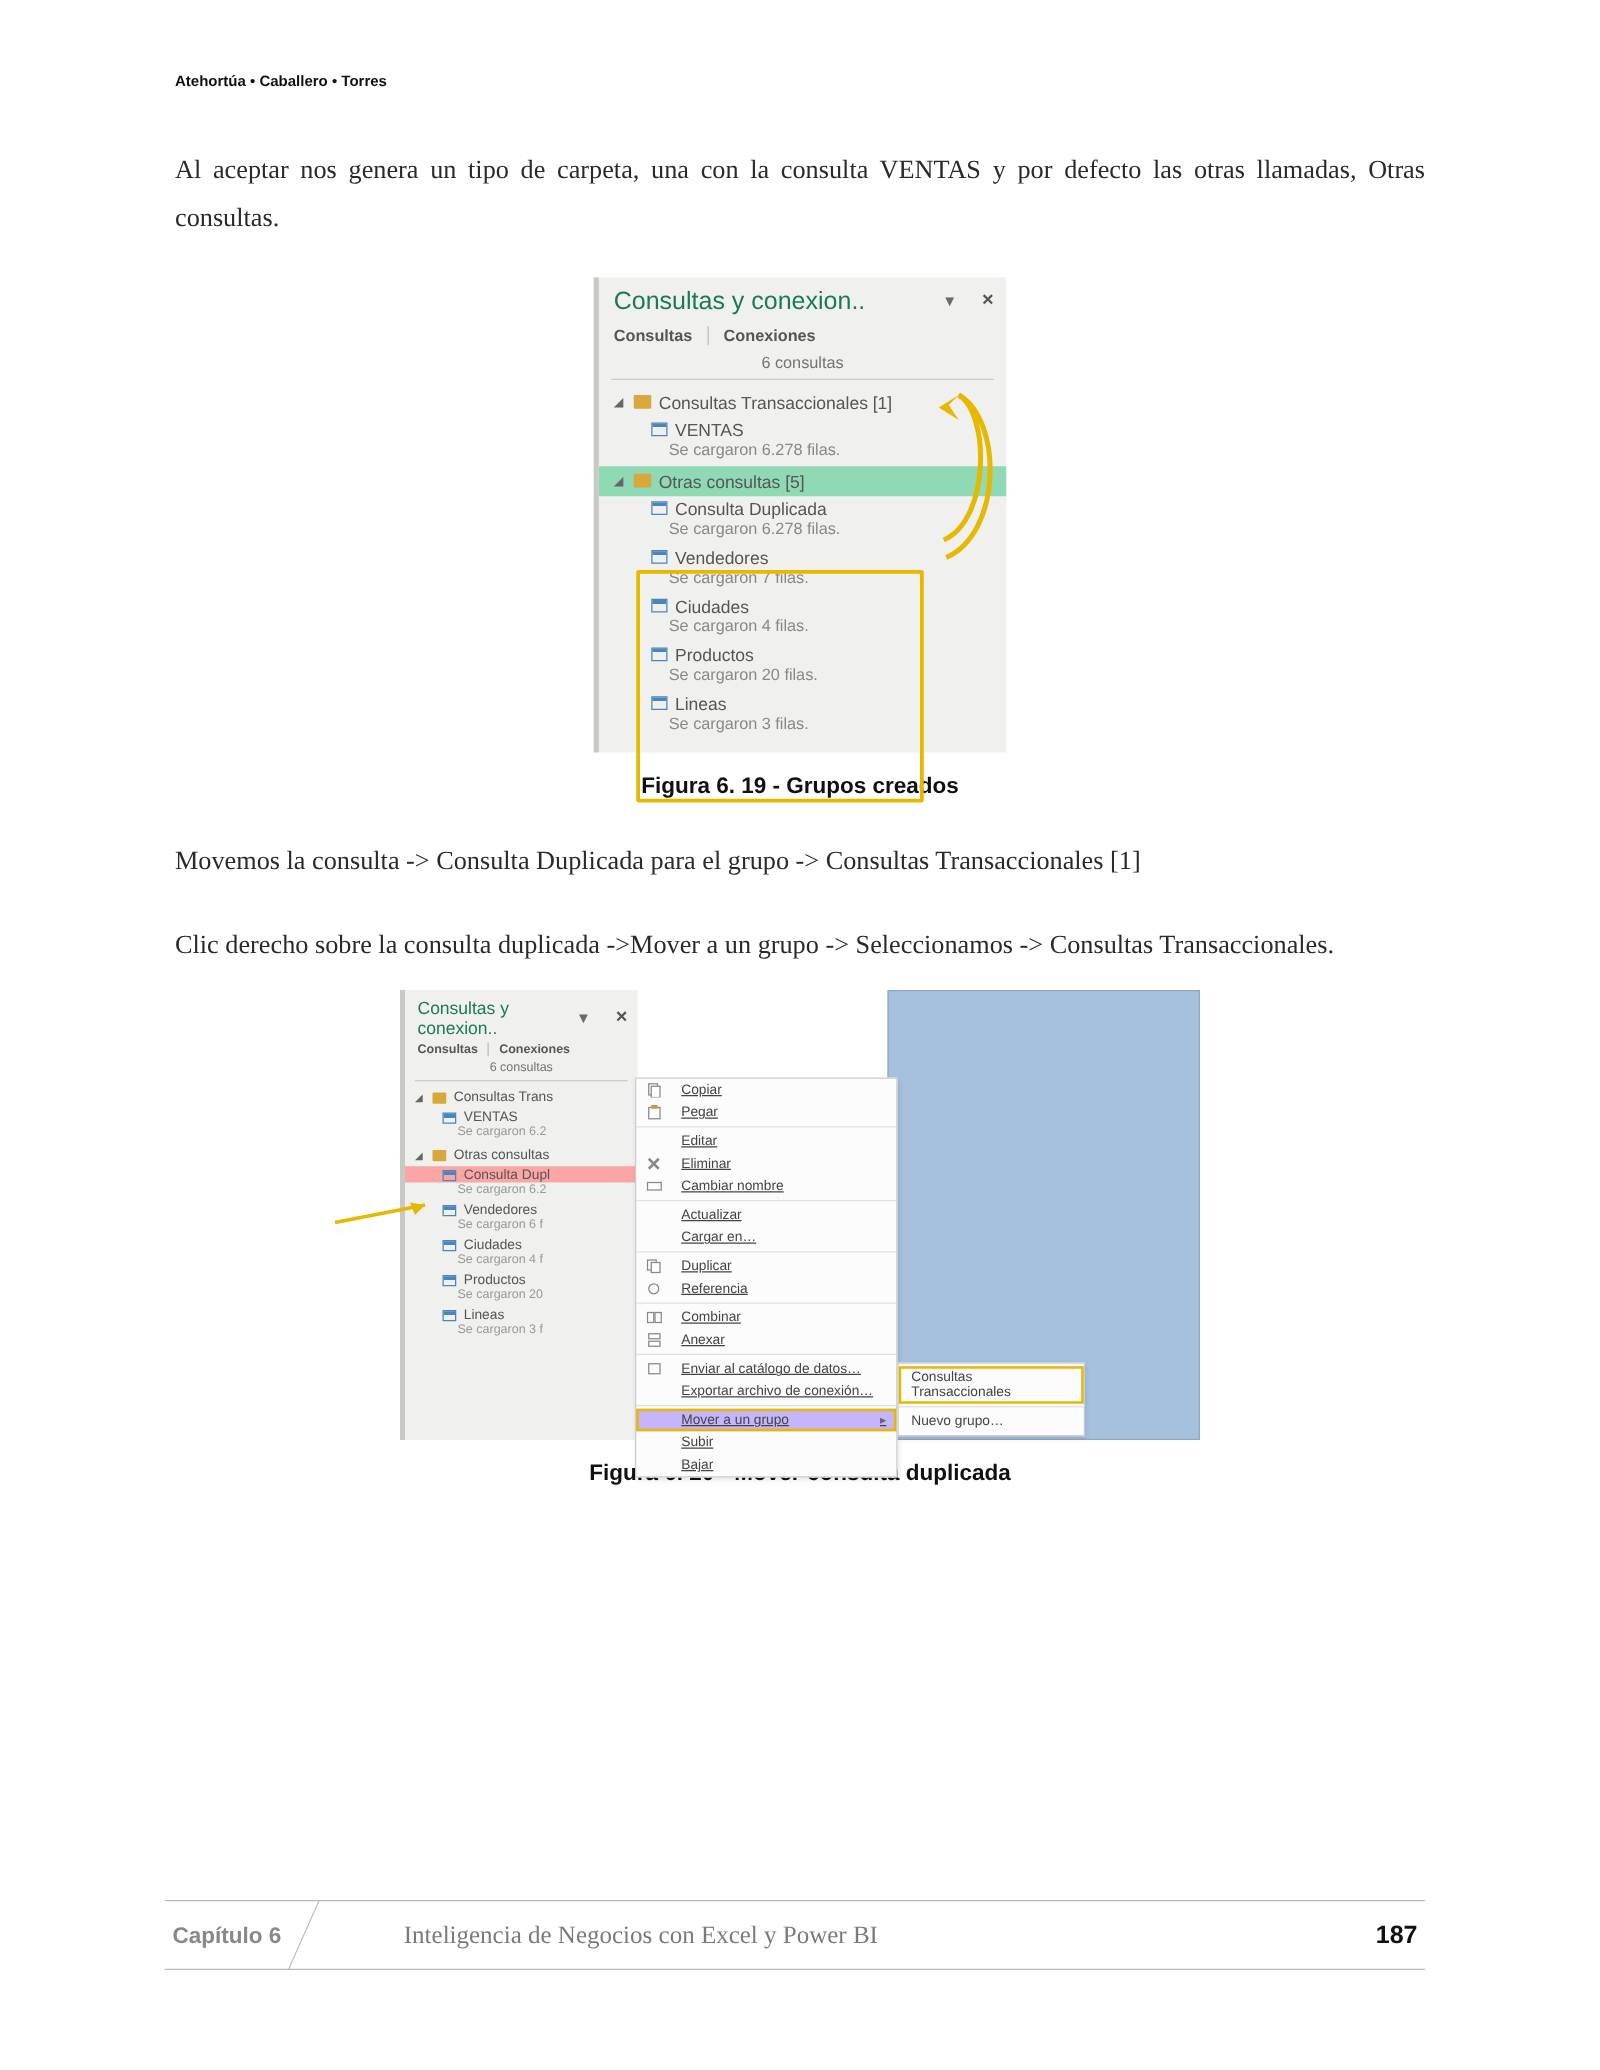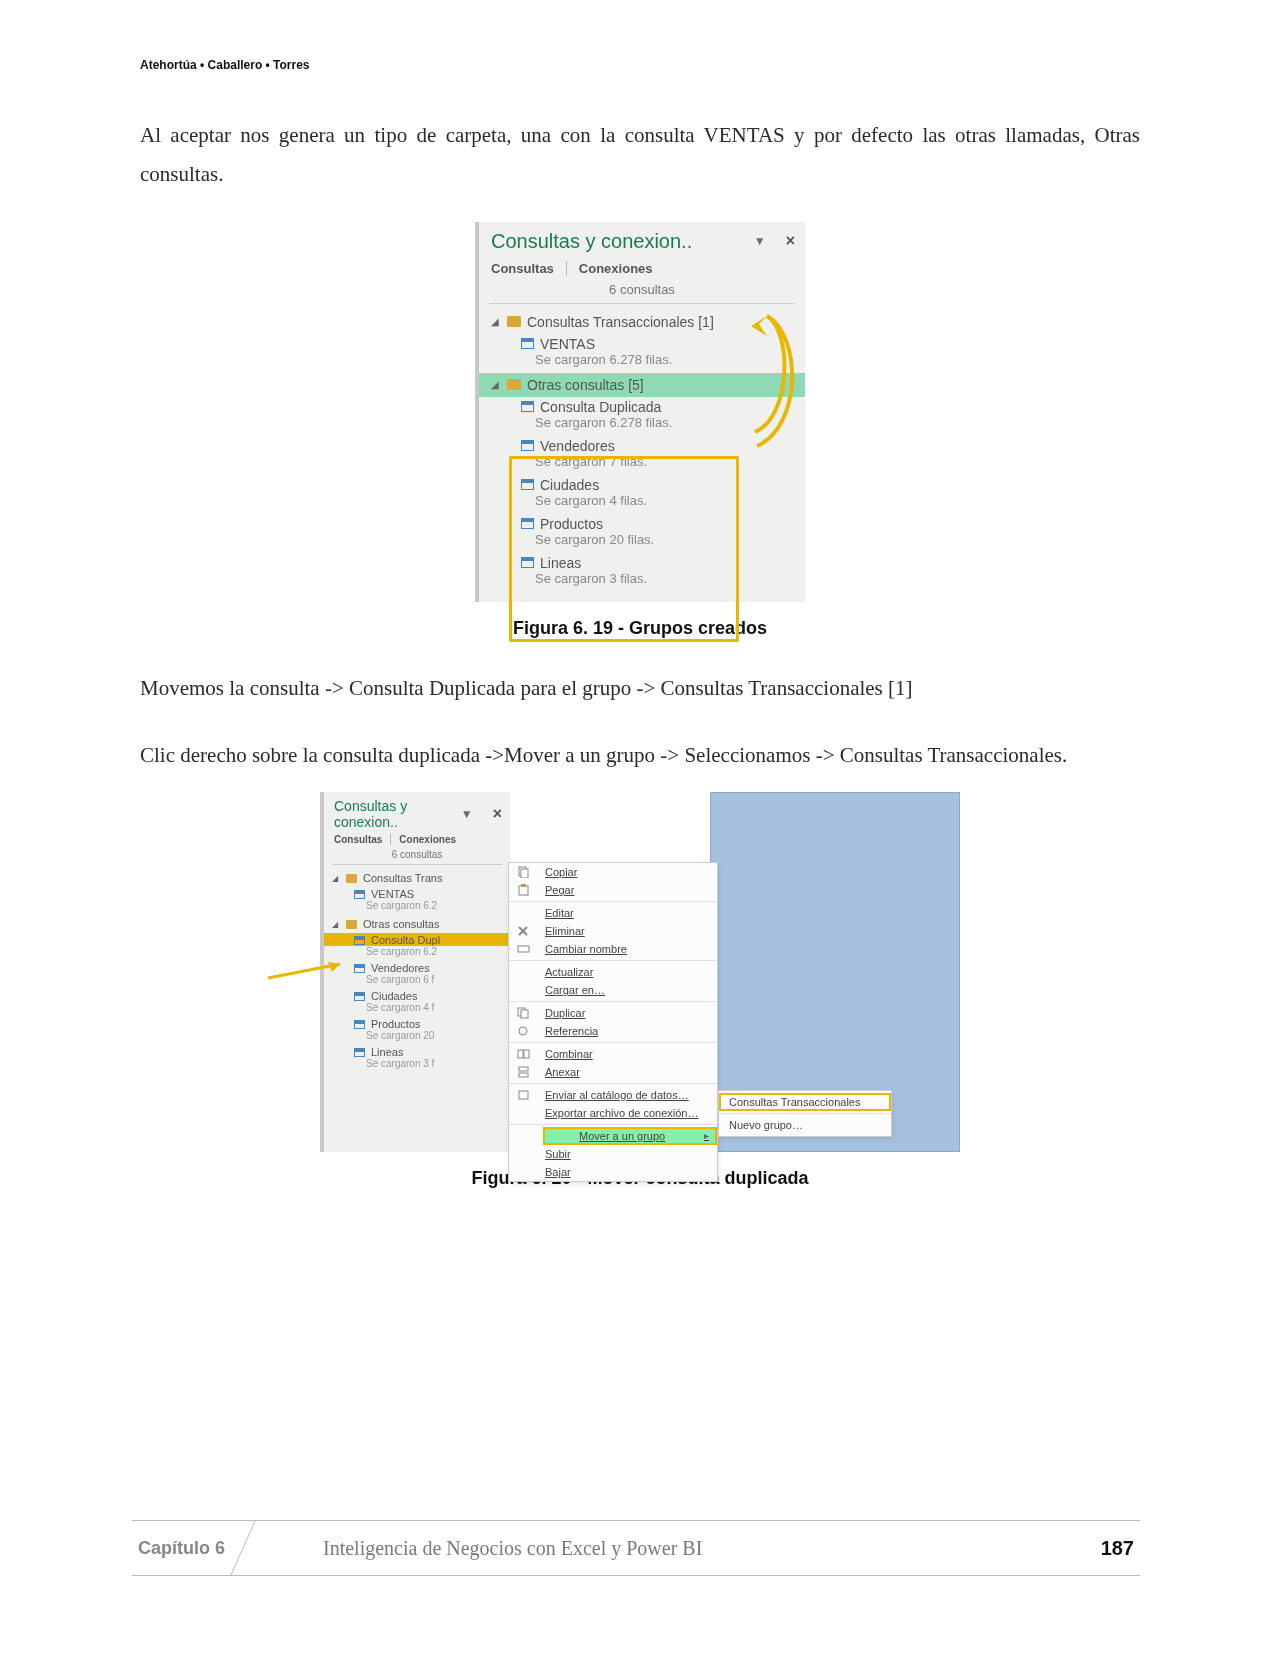--- a/index.html
+++ b/index.html
@@ -127,53 +127,53 @@
     position: relative;
     font-family: 'Segoe UI', Arial, sans-serif;
   }
   .panel2 { width: 190px; font-size: 11px; }
   .panel2 .group-row { font-size: 11px; padding: 3px 8px; }
   .panel2 .tri { font-size: 8px; width: 8px; }
   .panel2 .folder-icon { width: 11px; height: 9px; }
   .panel2 .query-row { font-size: 11px; padding: 1px 8px 0 30px; }
   .panel2 .tbl-icon { width: 11px; height: 9px; }
   .panel2 .status { font-size: 10px; padding: 0 8px 4px 42px; color: #999; }
-  .panel2 .query-row.highlight { background: #eab308; }
+  .panel2 .query-row.highlight { background: #fca5a5; }
   .context-menu {
     position: absolute;
     left: 188px;
     top: 70px;
     width: 210px;
     background: #fcfcfc;
     border: 1px solid #ccc;
     font-size: 11px;
     color: #444;
     box-shadow: 1px 2px 4px rgba(0,0,0,0.1);
   }
   .menu-item {
     display: flex;
     padding: 3px 8px 3px 4px;
     gap: 12px;
     white-space: nowrap;
     text-decoration: underline;
   }
-  .menu-item.hl { background: #86efac; outline: 2px solid #e6b800; outline-offset: -2px; margin-left: 34px; }
+  .menu-item.hl { background: #c4b5fd; outline: 2px solid #e6b800; outline-offset: -2px; }
   .menu-sep { height: 1px; background: #e0e0e0; margin: 2px 0; }
   .menu-icon-col {
     width: 20px;
     display: flex;
     justify-content: center;
   }
   .mi-icon { width: 13px; height: 12px; }
   .sub-arrow { margin-left: auto; font-size: 10px; color: #666; }
   .submenu {
     position: absolute;
     left: 398px;
     top: 298px;
-    width: 174px;
+    width: 150px;
     background: #fcfcfc;
     border: 1px solid #ccc;
     font-size: 11px;
     color: #444;
     box-shadow: 1px 2px 4px rgba(0,0,0,0.1);
     padding: 2px 0;
   }
   .sub-item { padding: 3px 10px; }
   .sub-item.hl { outline: 2px solid #e6b800; outline-offset: -2px; }
   .blue-area {

